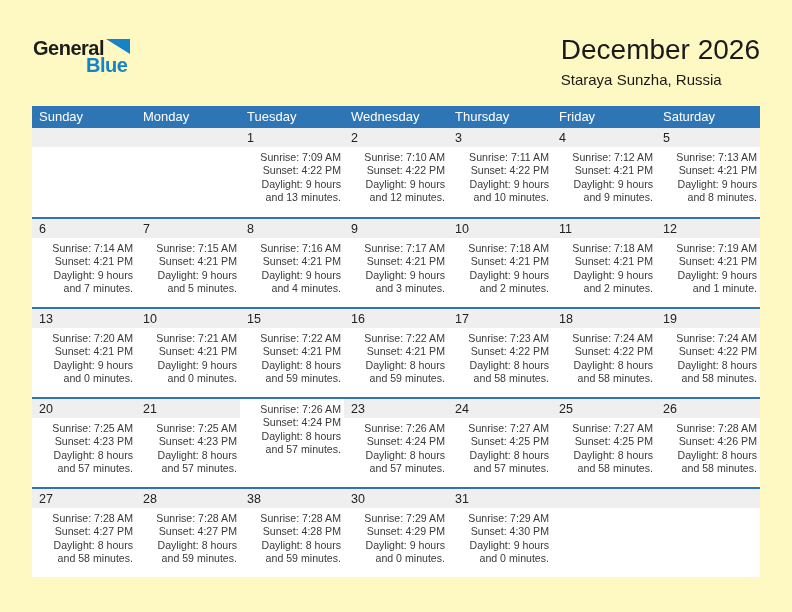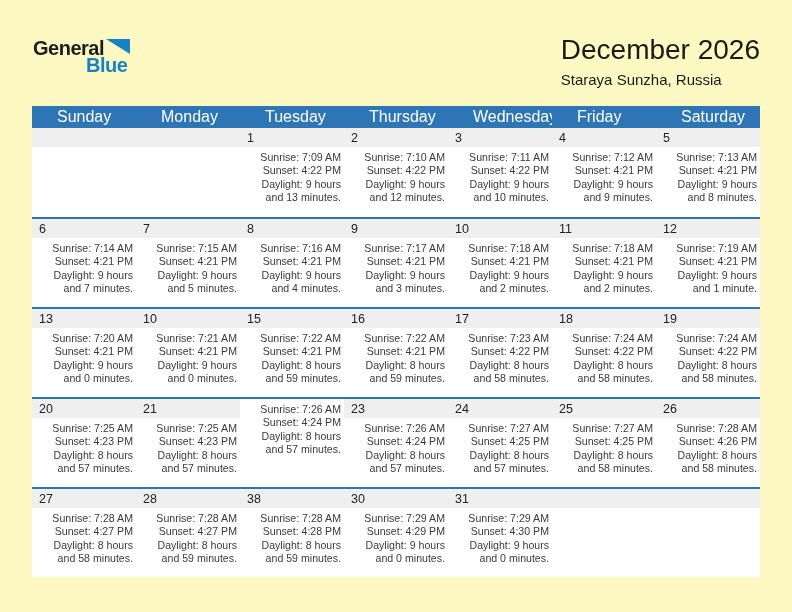--- a/index.html
+++ b/index.html
@@ -40,22 +40,22 @@
   .title-block { position: absolute; right: 32px; top: 34px; text-align: left; }
   .month-title { font-size: 28px; color: #1a1a1a; font-weight: 400; line-height: 32px; }
   .location-subtitle { font-size: 15px; color: #1a1a1a; font-weight: 500; margin-top: 5px; }
 
   
   .calendar { position: absolute; left: 32px; top: 106px; width: 728px; }
   .weekday-row {
     display: flex; background: var(--header-blue); height: 22px; width: 728px;
   }
   .weekday {
-    width: 104px; color: #ffffff; font-size: 16px; line-height: 22px;
-    padding-left: 25px; overflow: hidden; white-space: nowrap;
+    width: 104px; color: #ffffff; font-size: 13px; line-height: 22px;
+    padding-left: 7px; overflow: hidden; white-space: nowrap;
   }
   .week {
     display: flex; width: 728px; height: 90px;
     border-top: 2px solid var(--header-blue);
     background: #fff;
   }
   .week.first { border-top: none; height: 89px; }
   .day-cell { width: 104px; }
   .day-num {
     height: 19px; background: var(--band-gray);
@@ -83,22 +83,22 @@
   <div class="title-block">
     <div class="month-title">December 2026</div>
     <div class="location-subtitle">Staraya Sunzha, Russia</div>
   </div>
 
   <div class="calendar">
     <div class="weekday-row">
         <div class="weekday">Sunday</div>
         <div class="weekday">Monday</div>
         <div class="weekday">Tuesday</div>
+        <div class="weekday">Wednesday</div>
         <div class="weekday">Thursday</div>
-        <div class="weekday">Wednesday</div>
         <div class="weekday">Friday</div>
         <div class="weekday">Saturday</div>
       </div>
 
   <div class="week first">
         <div class="day-cell">
           <div class="day-num"></div>
           <div class="day-body"></div>
         </div>
         <div class="day-cell">

